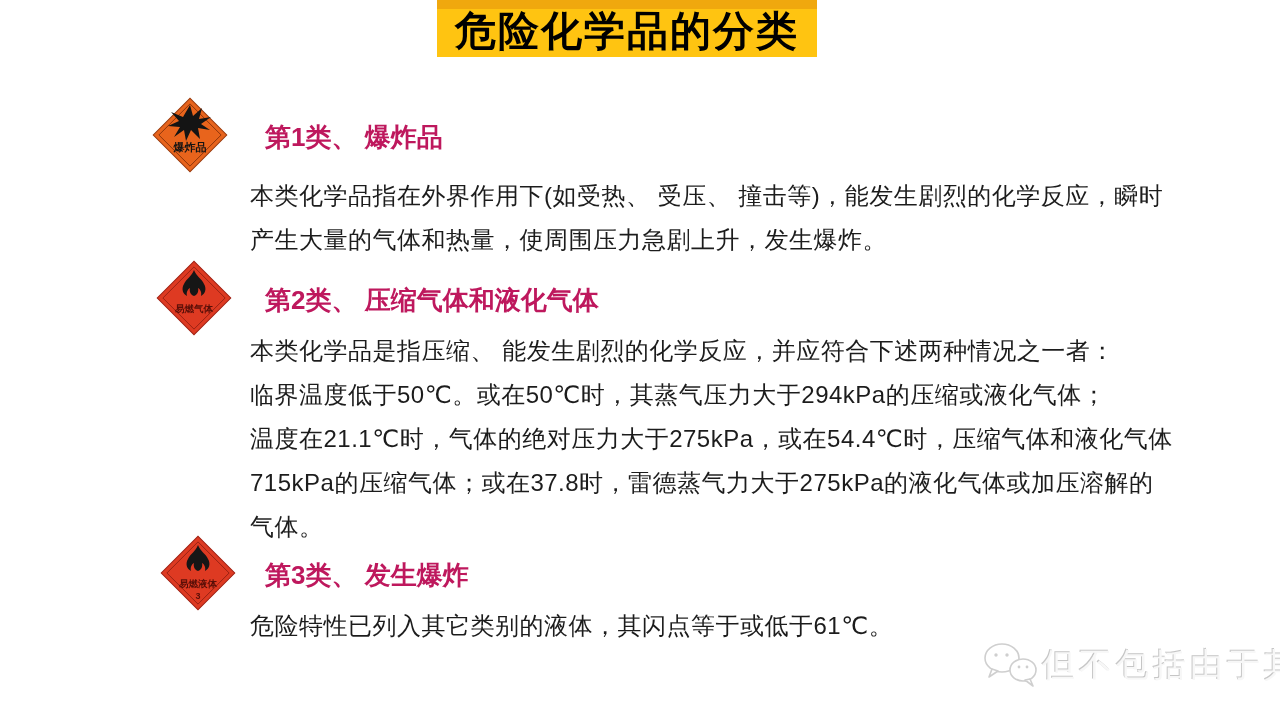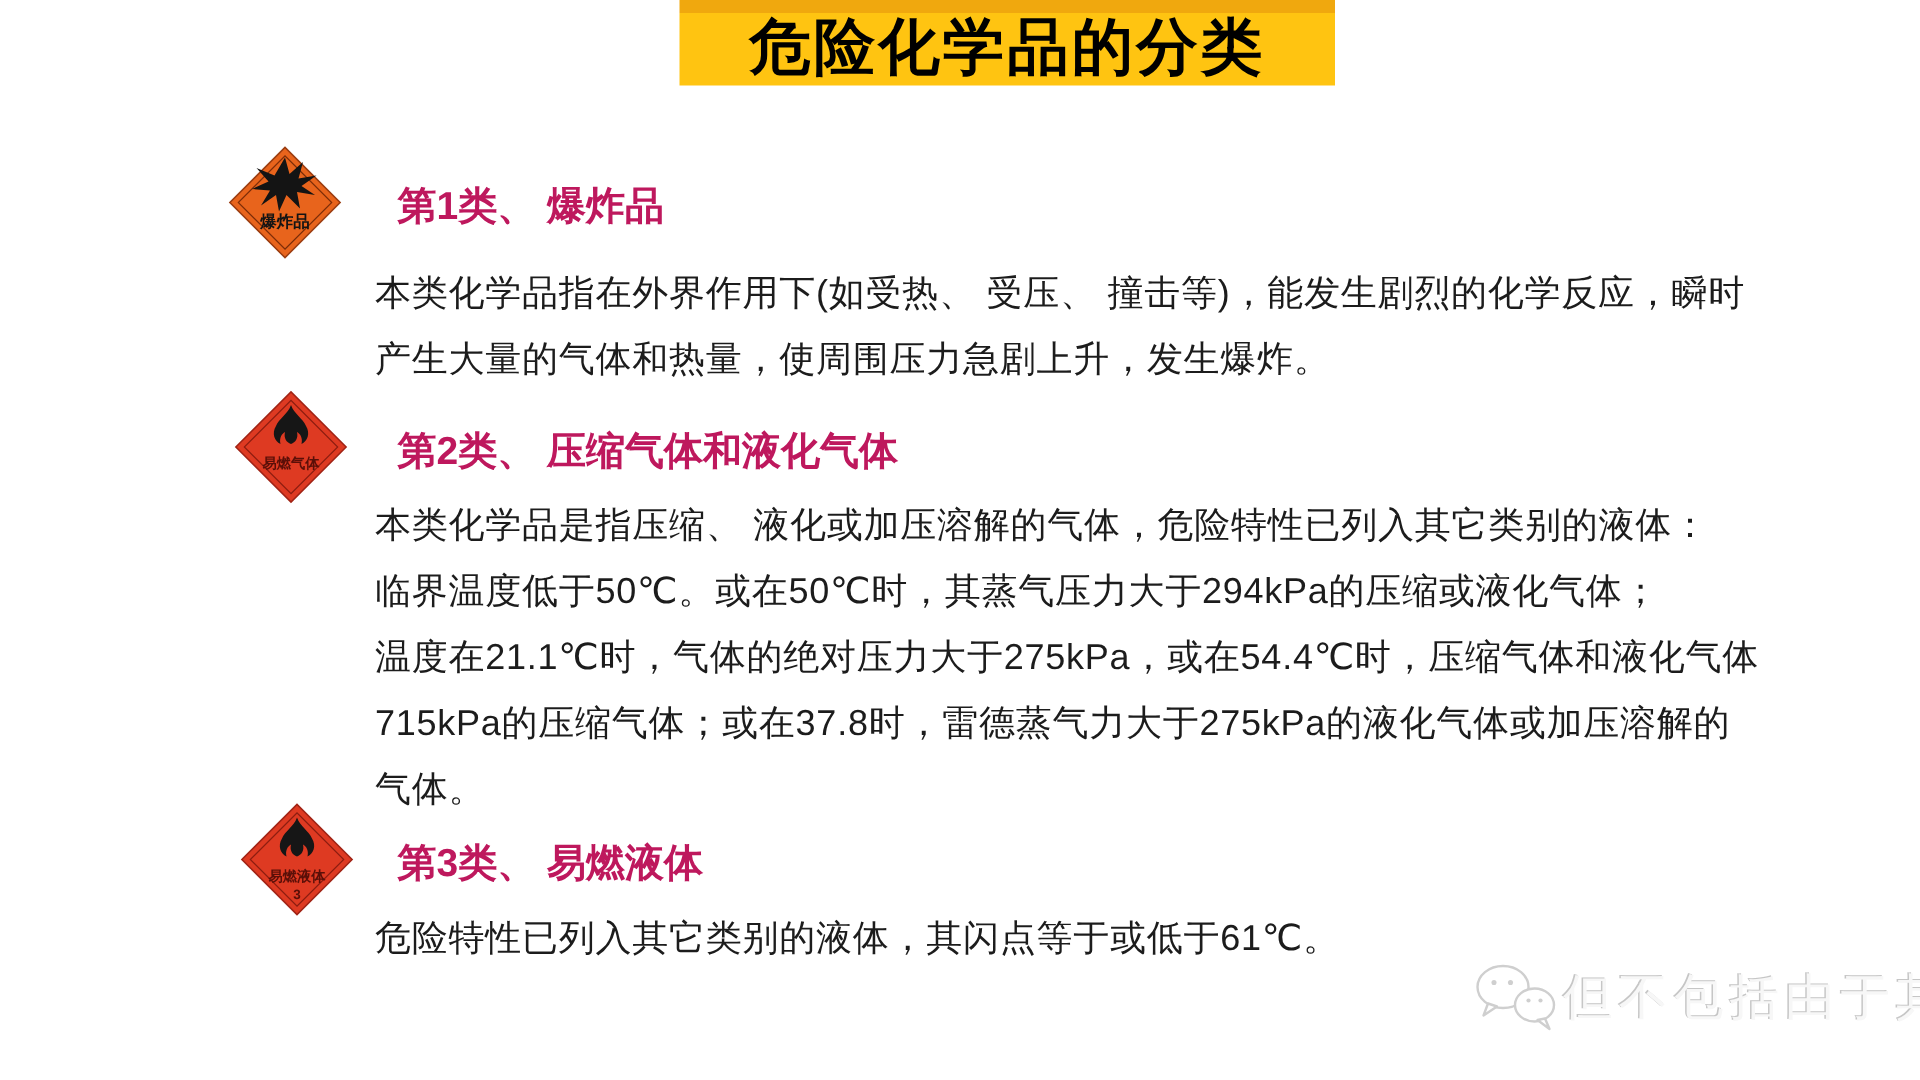--- a/index.html
+++ b/index.html
@@ -2,21 +2,21 @@
 <html><head>
 <meta charset="utf-8">
 <style>
   html,body { margin:0; padding:0; background:#ffffff; }
   .slide {
     position:relative; width:1280px; height:720px; background:#ffffff;
     overflow:hidden; font-family:"Liberation Sans","DejaVu Sans",sans-serif;
     color:#1a1a1a;
   }
   .title-box {
-    position:absolute; left:453px; top:0; width:437px; height:57px;
+    position:absolute; left:437px; top:0; width:380px; height:57px;
     background:linear-gradient(180deg,#F0A80E 0px,#F0A80E 9px,#FFC411 9px,#FFC411 100%);
     display:flex; align-items:center; justify-content:center;
   }
   .title-box h1 {
     margin:0; padding-top:6px; font-size:41px; font-weight:bold; color:#000;
     letter-spacing:2px; white-space:nowrap;
   }
   .section-heading {
     position:absolute; left:265px; font-size:26px; font-weight:bold;
     color:#be185d; line-height:40px; white-space:nowrap;
@@ -55,35 +55,35 @@
   </div>
 
   <svg class="placard" style="left:154px;top:258px;" width="80" height="80" viewBox="0 0 80 80">
     <rect x="14" y="14" width="52" height="52" transform="rotate(45 40 40)" fill="#DE3A22" stroke="#a02315" stroke-width="1"></rect>
     <rect x="18" y="18" width="44" height="44" transform="rotate(45 40 40)" fill="none" stroke="#8c1d10" stroke-width="0.8"></rect>
     <path fill="#161616" d="M40 12 C38 18 32 21 30 26 C27 31 29 36 33 38 C32 34 34 31 36 30 C35 34 37 37 40 38 C43 37 45 34 44 30 C46 31 48 34 47 38 C51 36 53 31 50 26 C48 21 42 18 40 12 Z"></path>
     <text x="40" y="54" text-anchor="middle" font-size="9.5" font-weight="bold" fill="#5a0f08">易燃气体</text>
   </svg>
   <div class="section-heading" style="top:280px;">第2类、 压缩气体和液化气体</div>
   <div class="para" style="top:329px;">
-    <div class="body-line">本类化学品是指压缩、 液化或加压溶解的气体，危险特性已列入其它类别的液体：</div>
+    <div class="body-line">本类化学品是指压缩、 能发生剧烈的化学反应，并应符合下述两种情况之一者：</div>
     <div class="body-line">临界温度低于50℃。或在50℃时，其蒸气压力大于294kPa的压缩或液化气体；</div>
     <div class="body-line">温度在21.1℃时，气体的绝对压力大于275kPa，或在54.4℃时，压缩气体和液化气体</div>
     <div class="body-line">715kPa的压缩气体；或在37.8时，雷德蒸气力大于275kPa的液化气体或加压溶解的</div>
     <div class="body-line">气体。</div>
   </div>
 
   <svg class="placard" style="left:158px;top:533px;" width="80" height="80" viewBox="0 0 80 80">
     <rect x="14" y="14" width="52" height="52" transform="rotate(45 40 40)" fill="#DE3A22" stroke="#a02315" stroke-width="1"></rect>
     <rect x="18" y="18" width="44" height="44" transform="rotate(45 40 40)" fill="none" stroke="#8c1d10" stroke-width="0.8"></rect>
     <path fill="#161616" d="M40 12 C38 18 32 21 30 26 C27 31 29 36 33 38 C32 34 34 31 36 30 C35 34 37 37 40 38 C43 37 45 34 44 30 C46 31 48 34 47 38 C51 36 53 31 50 26 C48 21 42 18 40 12 Z"></path>
     <text x="40" y="54" text-anchor="middle" font-size="9.5" font-weight="bold" fill="#5a0f08">易燃液体</text>
     <text x="40" y="66" text-anchor="middle" font-size="9" font-weight="bold" fill="#5a0f08">3</text>
   </svg>
-  <div class="section-heading" style="top:555px;">第3类、 易燃液体</div>
+  <div class="section-heading" style="top:555px;">第3类、 发生爆炸</div>
   <div class="para" style="top:604px;">
     <div class="body-line">危险特性已列入其它类别的液体，其闪点等于或低于61℃。</div>
   </div>
 
   <div class="watermark">
     <svg width="64" height="58" viewBox="0 0 64 58">
       <g fill="#ffffff" stroke="#cfcfcf" stroke-width="1.6">
         <ellipse cx="24" cy="22" rx="17" ry="14"></ellipse>
         <path d="M14 33 L11 41 L20 35 Z" stroke-linejoin="round"></path>
         <ellipse cx="45" cy="34" rx="13" ry="11"></ellipse>

